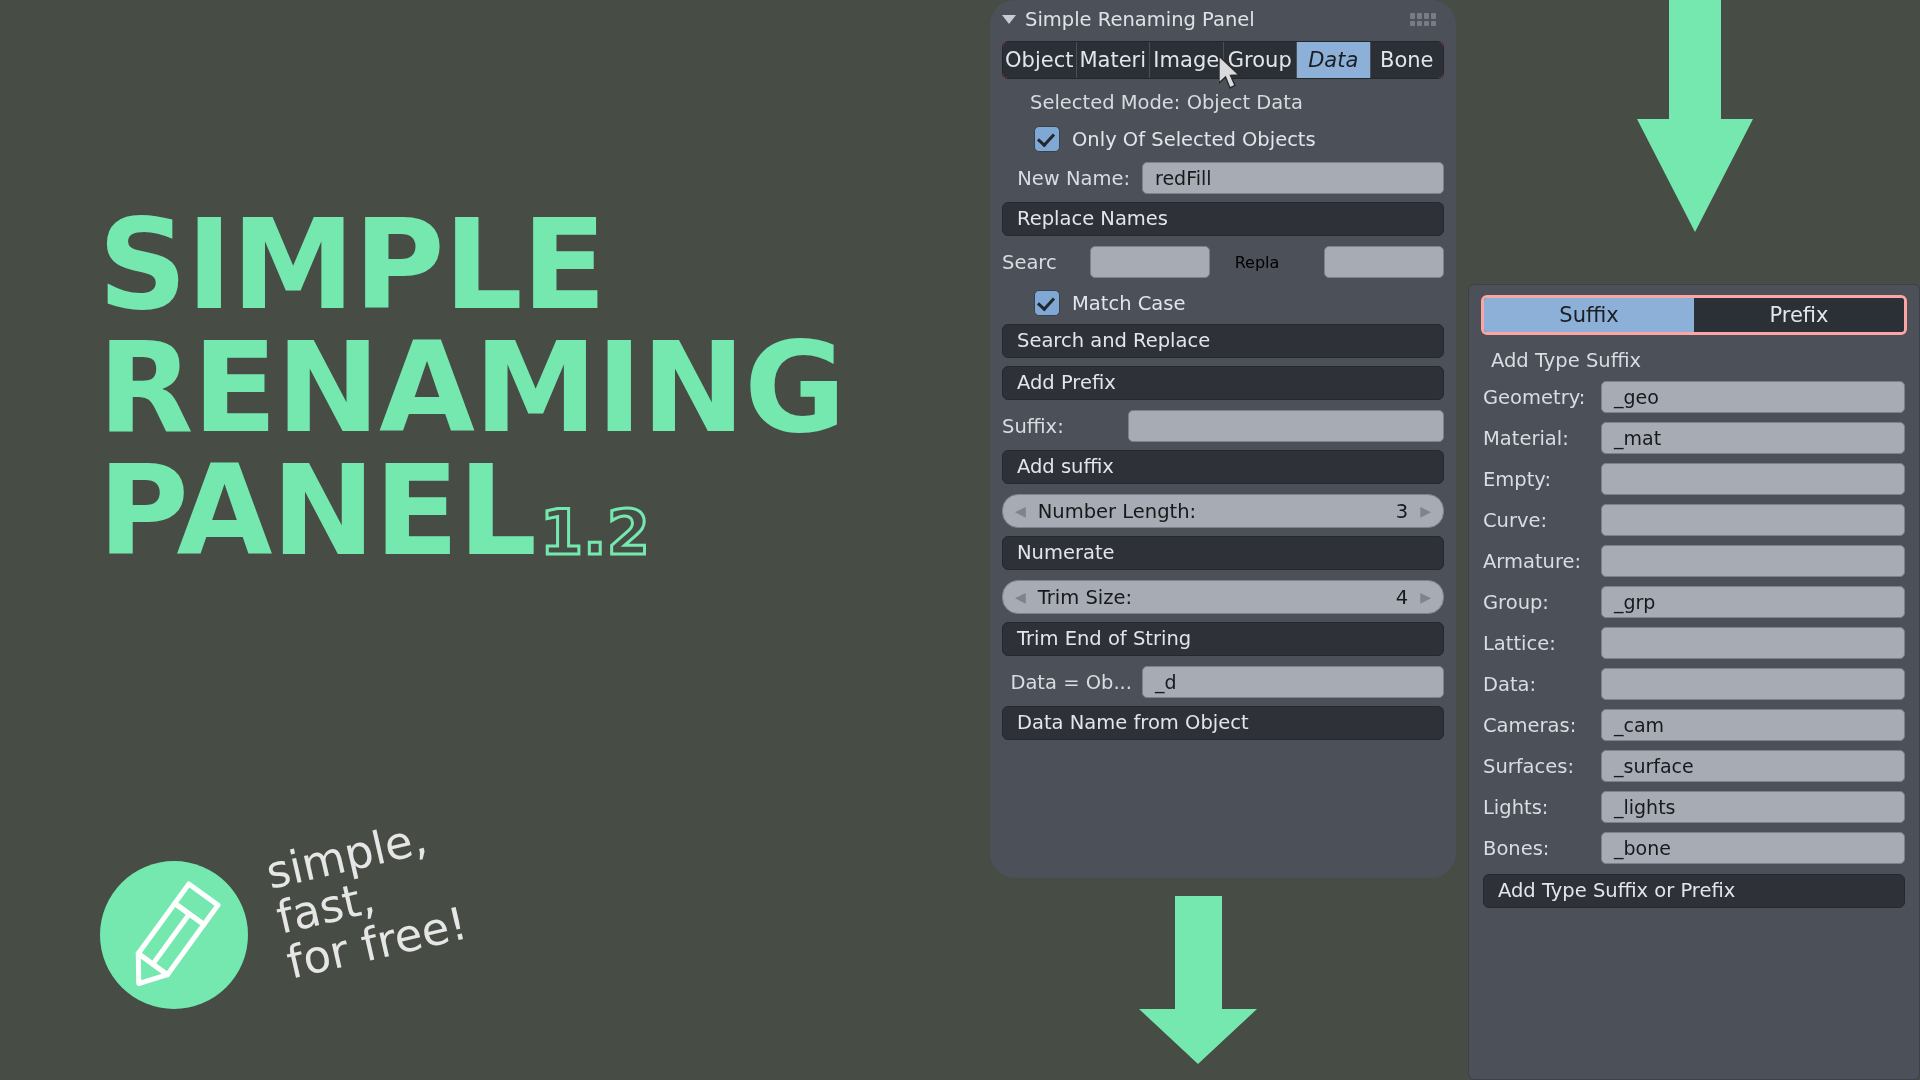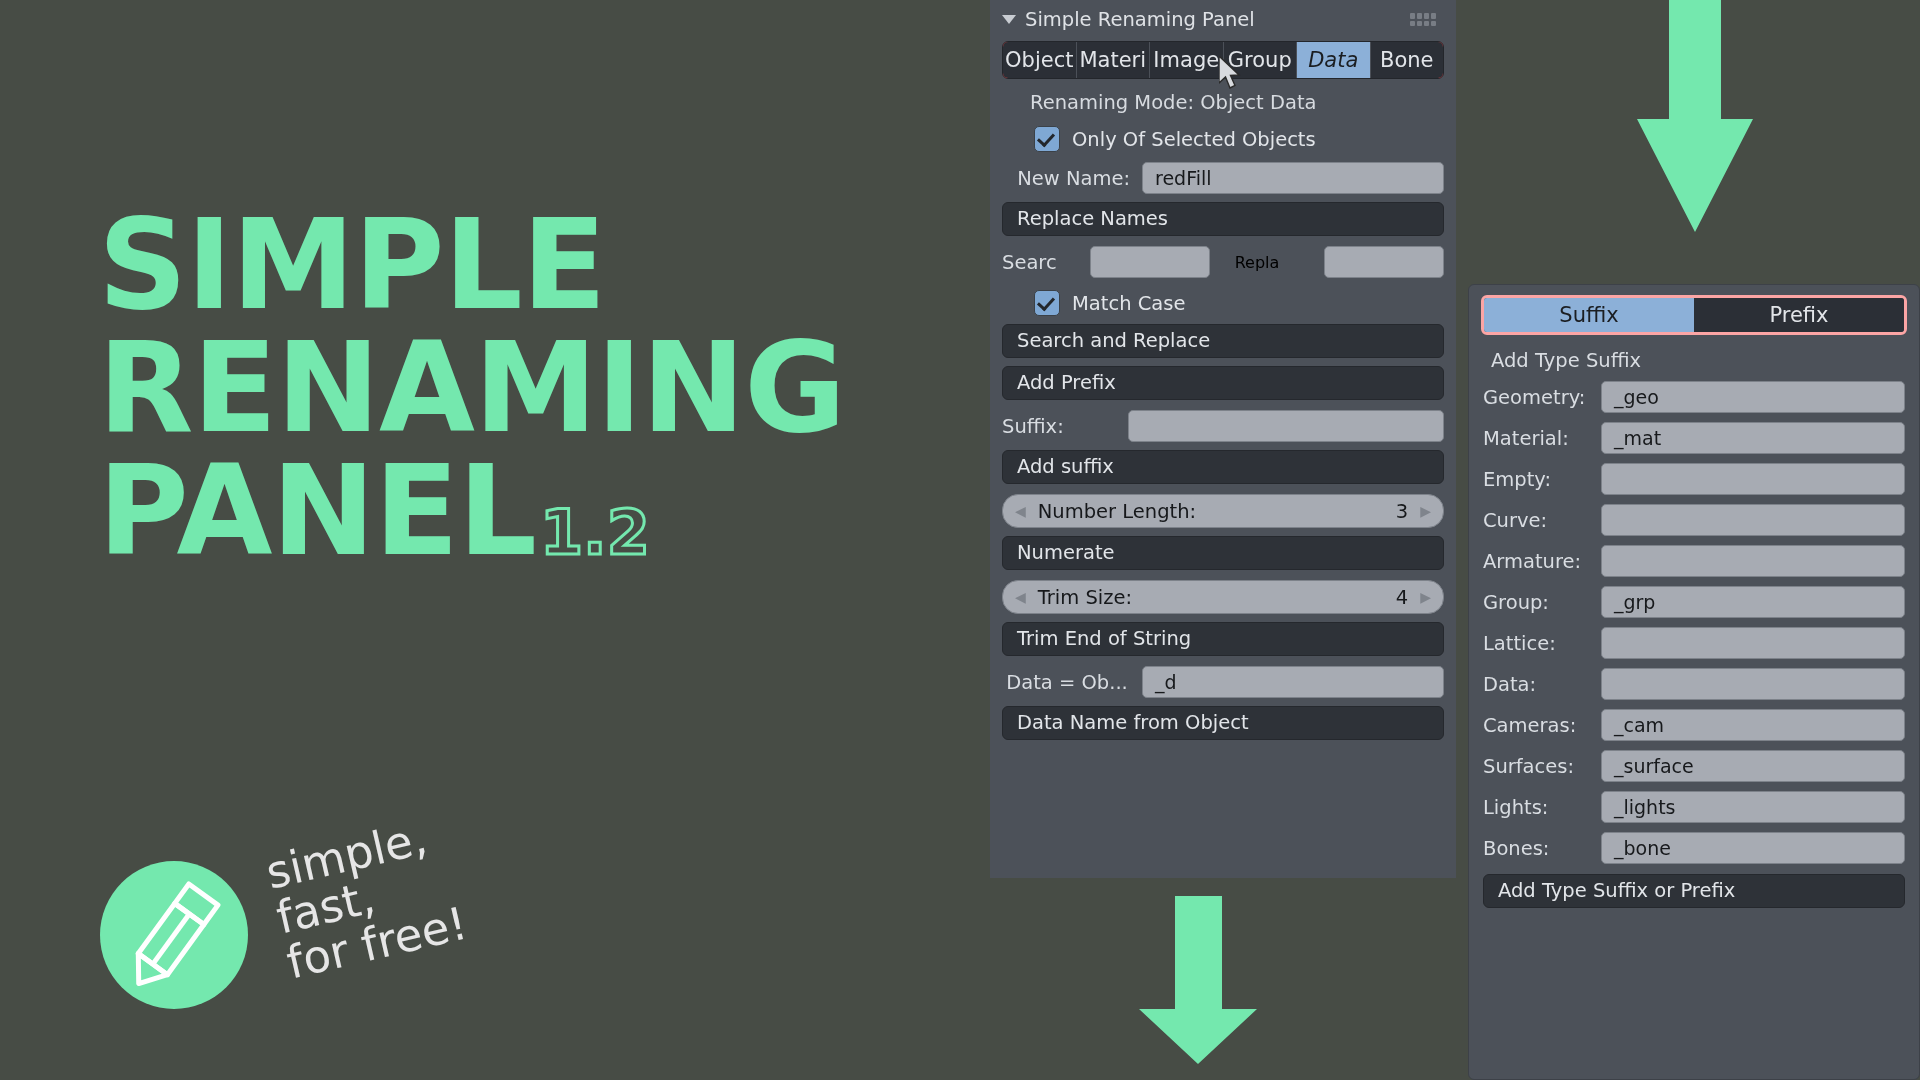--- a/index.html
+++ b/index.html
@@ -45,20 +45,21 @@
     white-space:pre-line;
   }
 
   
   .arrow{position:absolute;}
 
   
   #panel-main{
     position:absolute;left:990px;top:0;width:466px;height:878px;
     background:#4c5159;
+    border-radius:25px;
   }
 
   .hdr{
     position:relative;height:38px;display:flex;align-items:center;
     padding-left:12px;
   }
   .hdr .tri{
     width:0;height:0;border-left:7px solid transparent;border-right:7px solid transparent;
     border-top:9px solid #c8ccd2;margin-right:9px;
   }
@@ -214,21 +215,21 @@
 
   <div class="tabrow">
     <div class="tab">Object</div>
     <div class="tab">Materi</div>
     <div class="tab">Image</div>
     <div class="tab">Group</div>
     <div class="tab sel">Data</div>
     <div class="tab">Bone</div>
   </div>
 
-  <div class="modeline">Renaming Mode: Object Data</div>
+  <div class="modeline">Selected Mode: Object Data</div>
 
   <div class="chkrow">
     <span class="chkbox"></span>
     <span>Only Of Selected Objects</span>
   </div>
 
   <div class="fieldrow">
     <span class="lbl" style="width:128px">New Name:</span>
     <span class="inp" style="flex:1;margin-left:12px">redFill</span>
   </div>
@@ -271,21 +272,21 @@
   <div class="numfield">
     <span class="ar">◀</span>
     <span class="nm">Trim Size:</span>
     <span class="nv">4</span>
     <span class="ar">▶</span>
   </div>
 
   <div class="opbtn">Trim End of String</div>
 
   <div class="fieldrow">
-    <span class="lbl" style="width:130px;text-align:center">Data = Ob...</span>
+    <span class="lbl" style="width:130px;text-align:right">Data = Ob...</span>
     <span class="inp" style="flex:1;margin-left:10px">_d</span>
   </div>
 
   <div class="opbtn">Data Name from Object</div>
 </div>
 
 <svg class="cursor" width="26" height="38" viewBox="0 0 26 38">
   <polygon points="0,0 0,27 6.5,21 11,32 16,29.5 11.5,19.5 20,19" fill="#d8dade" stroke="#2b2b2b" stroke-width="1.4"></polygon>
 </svg>
 

